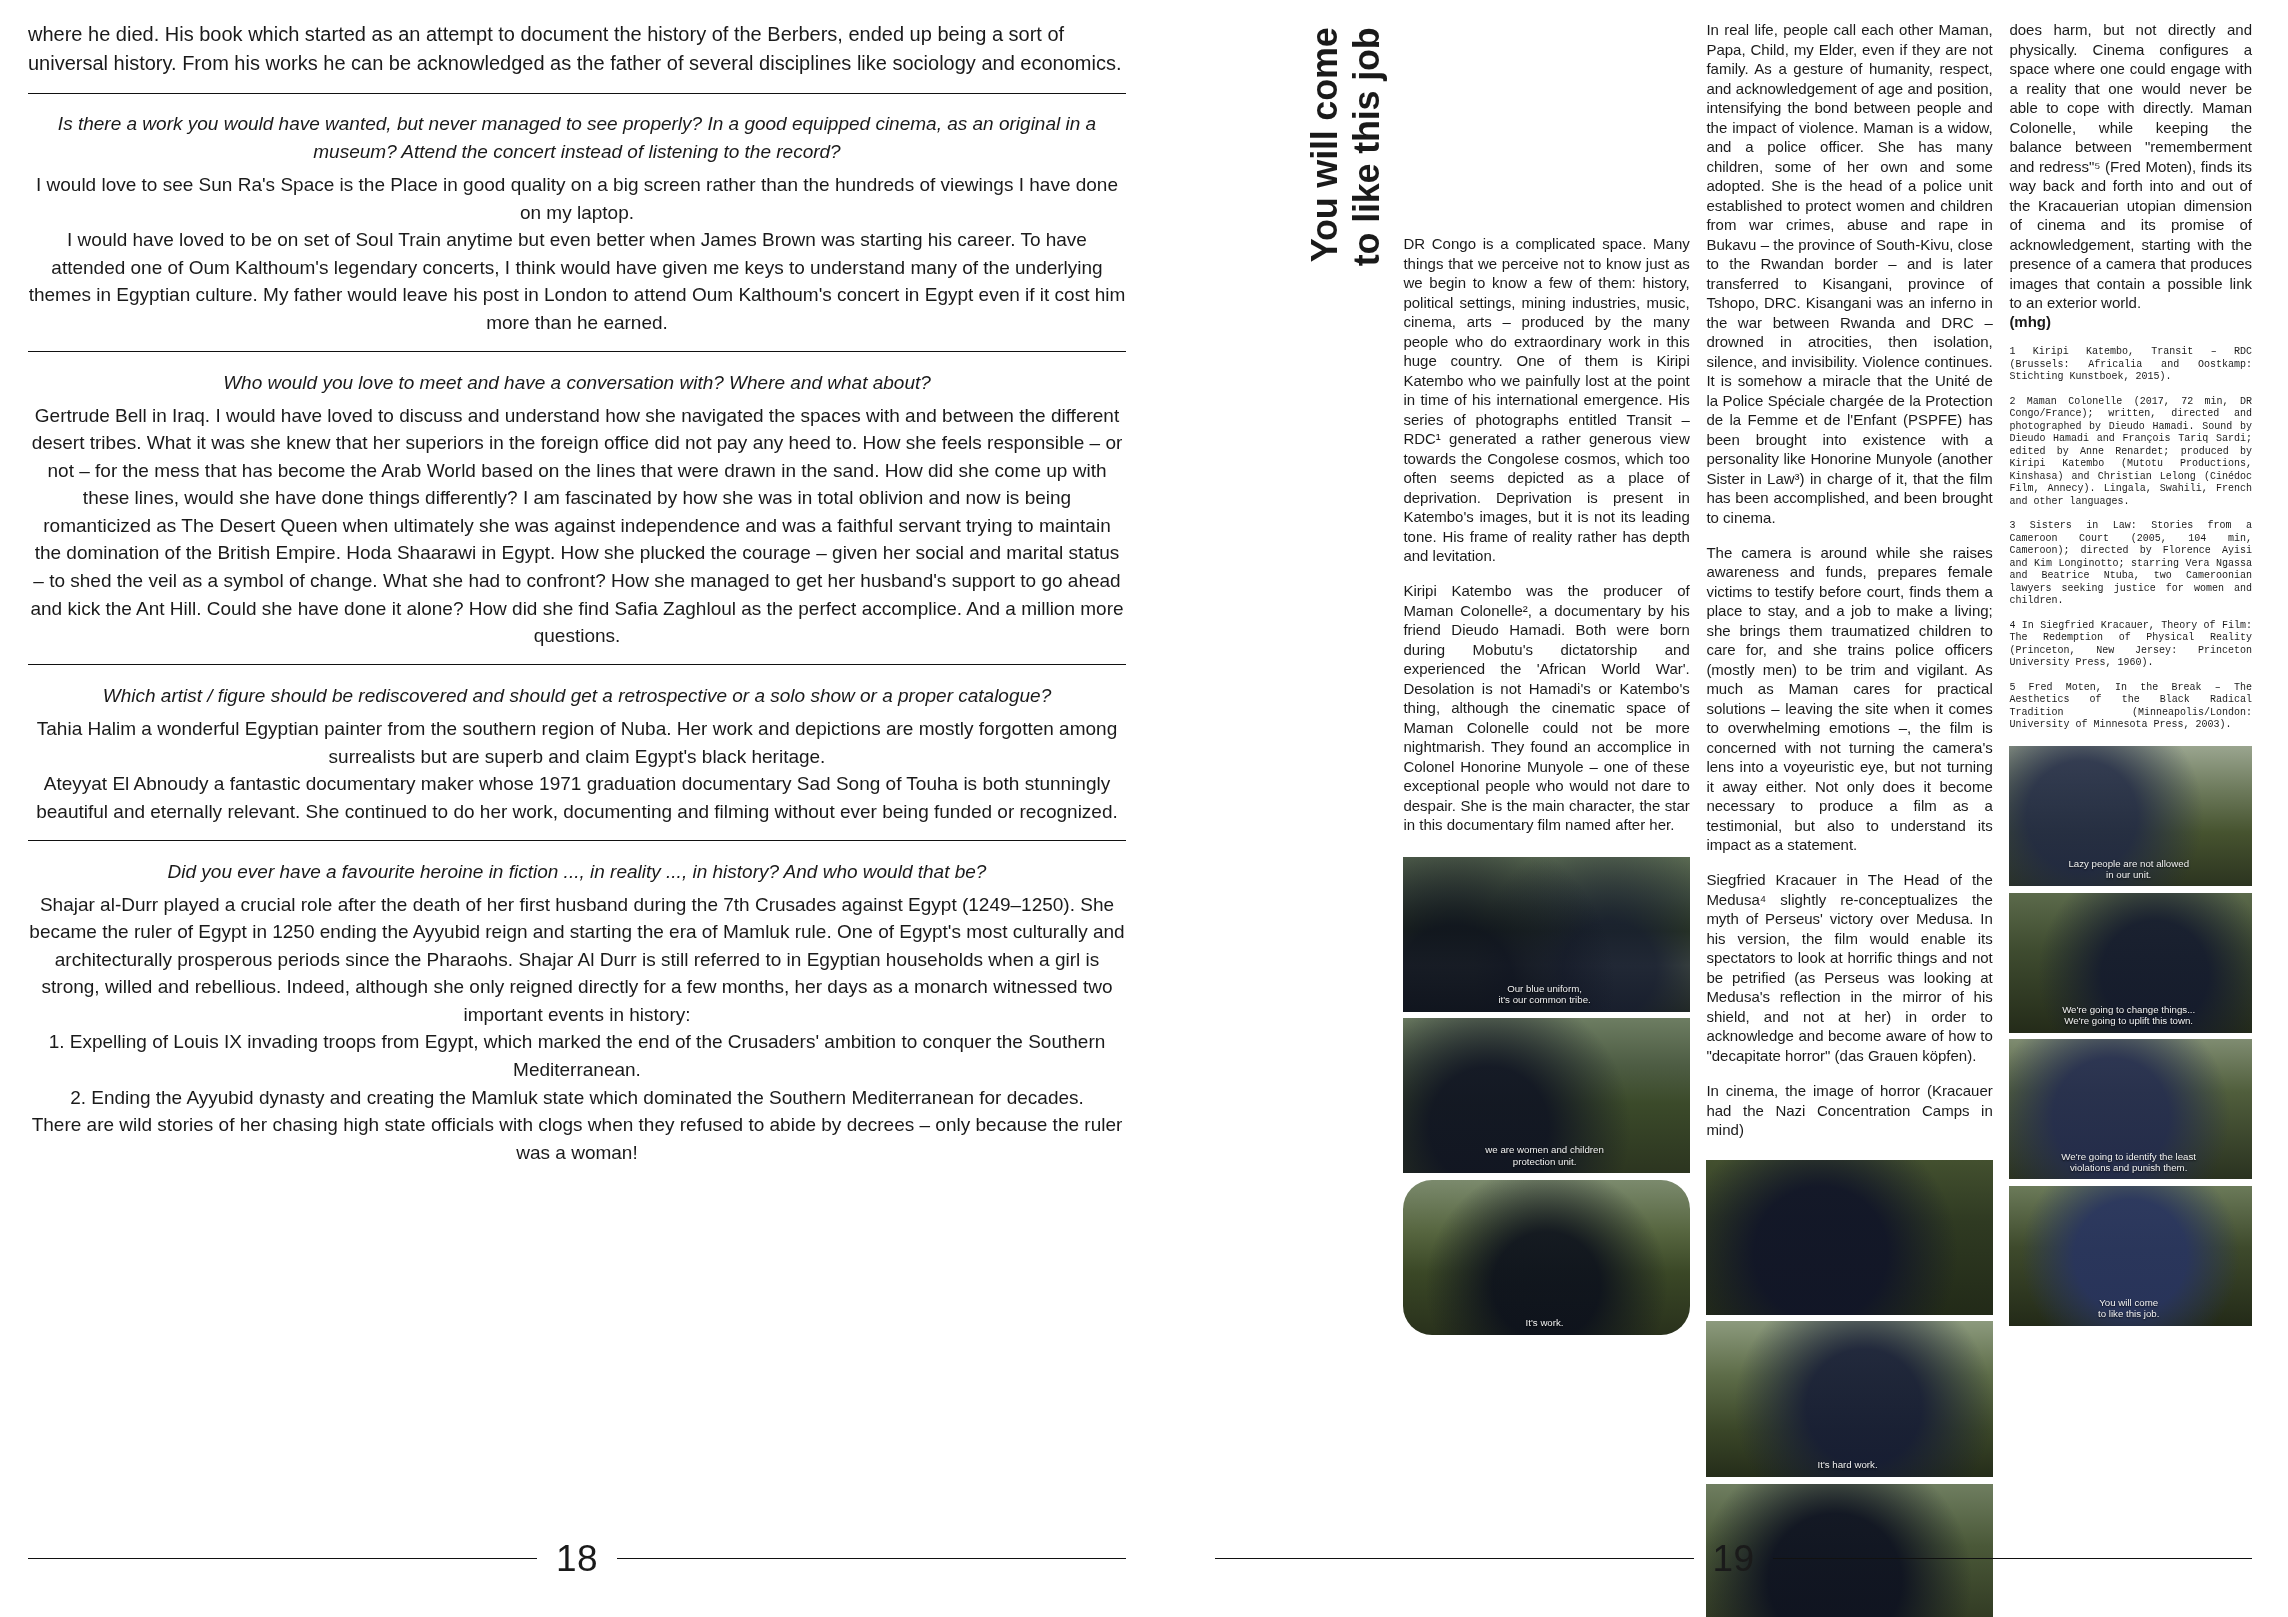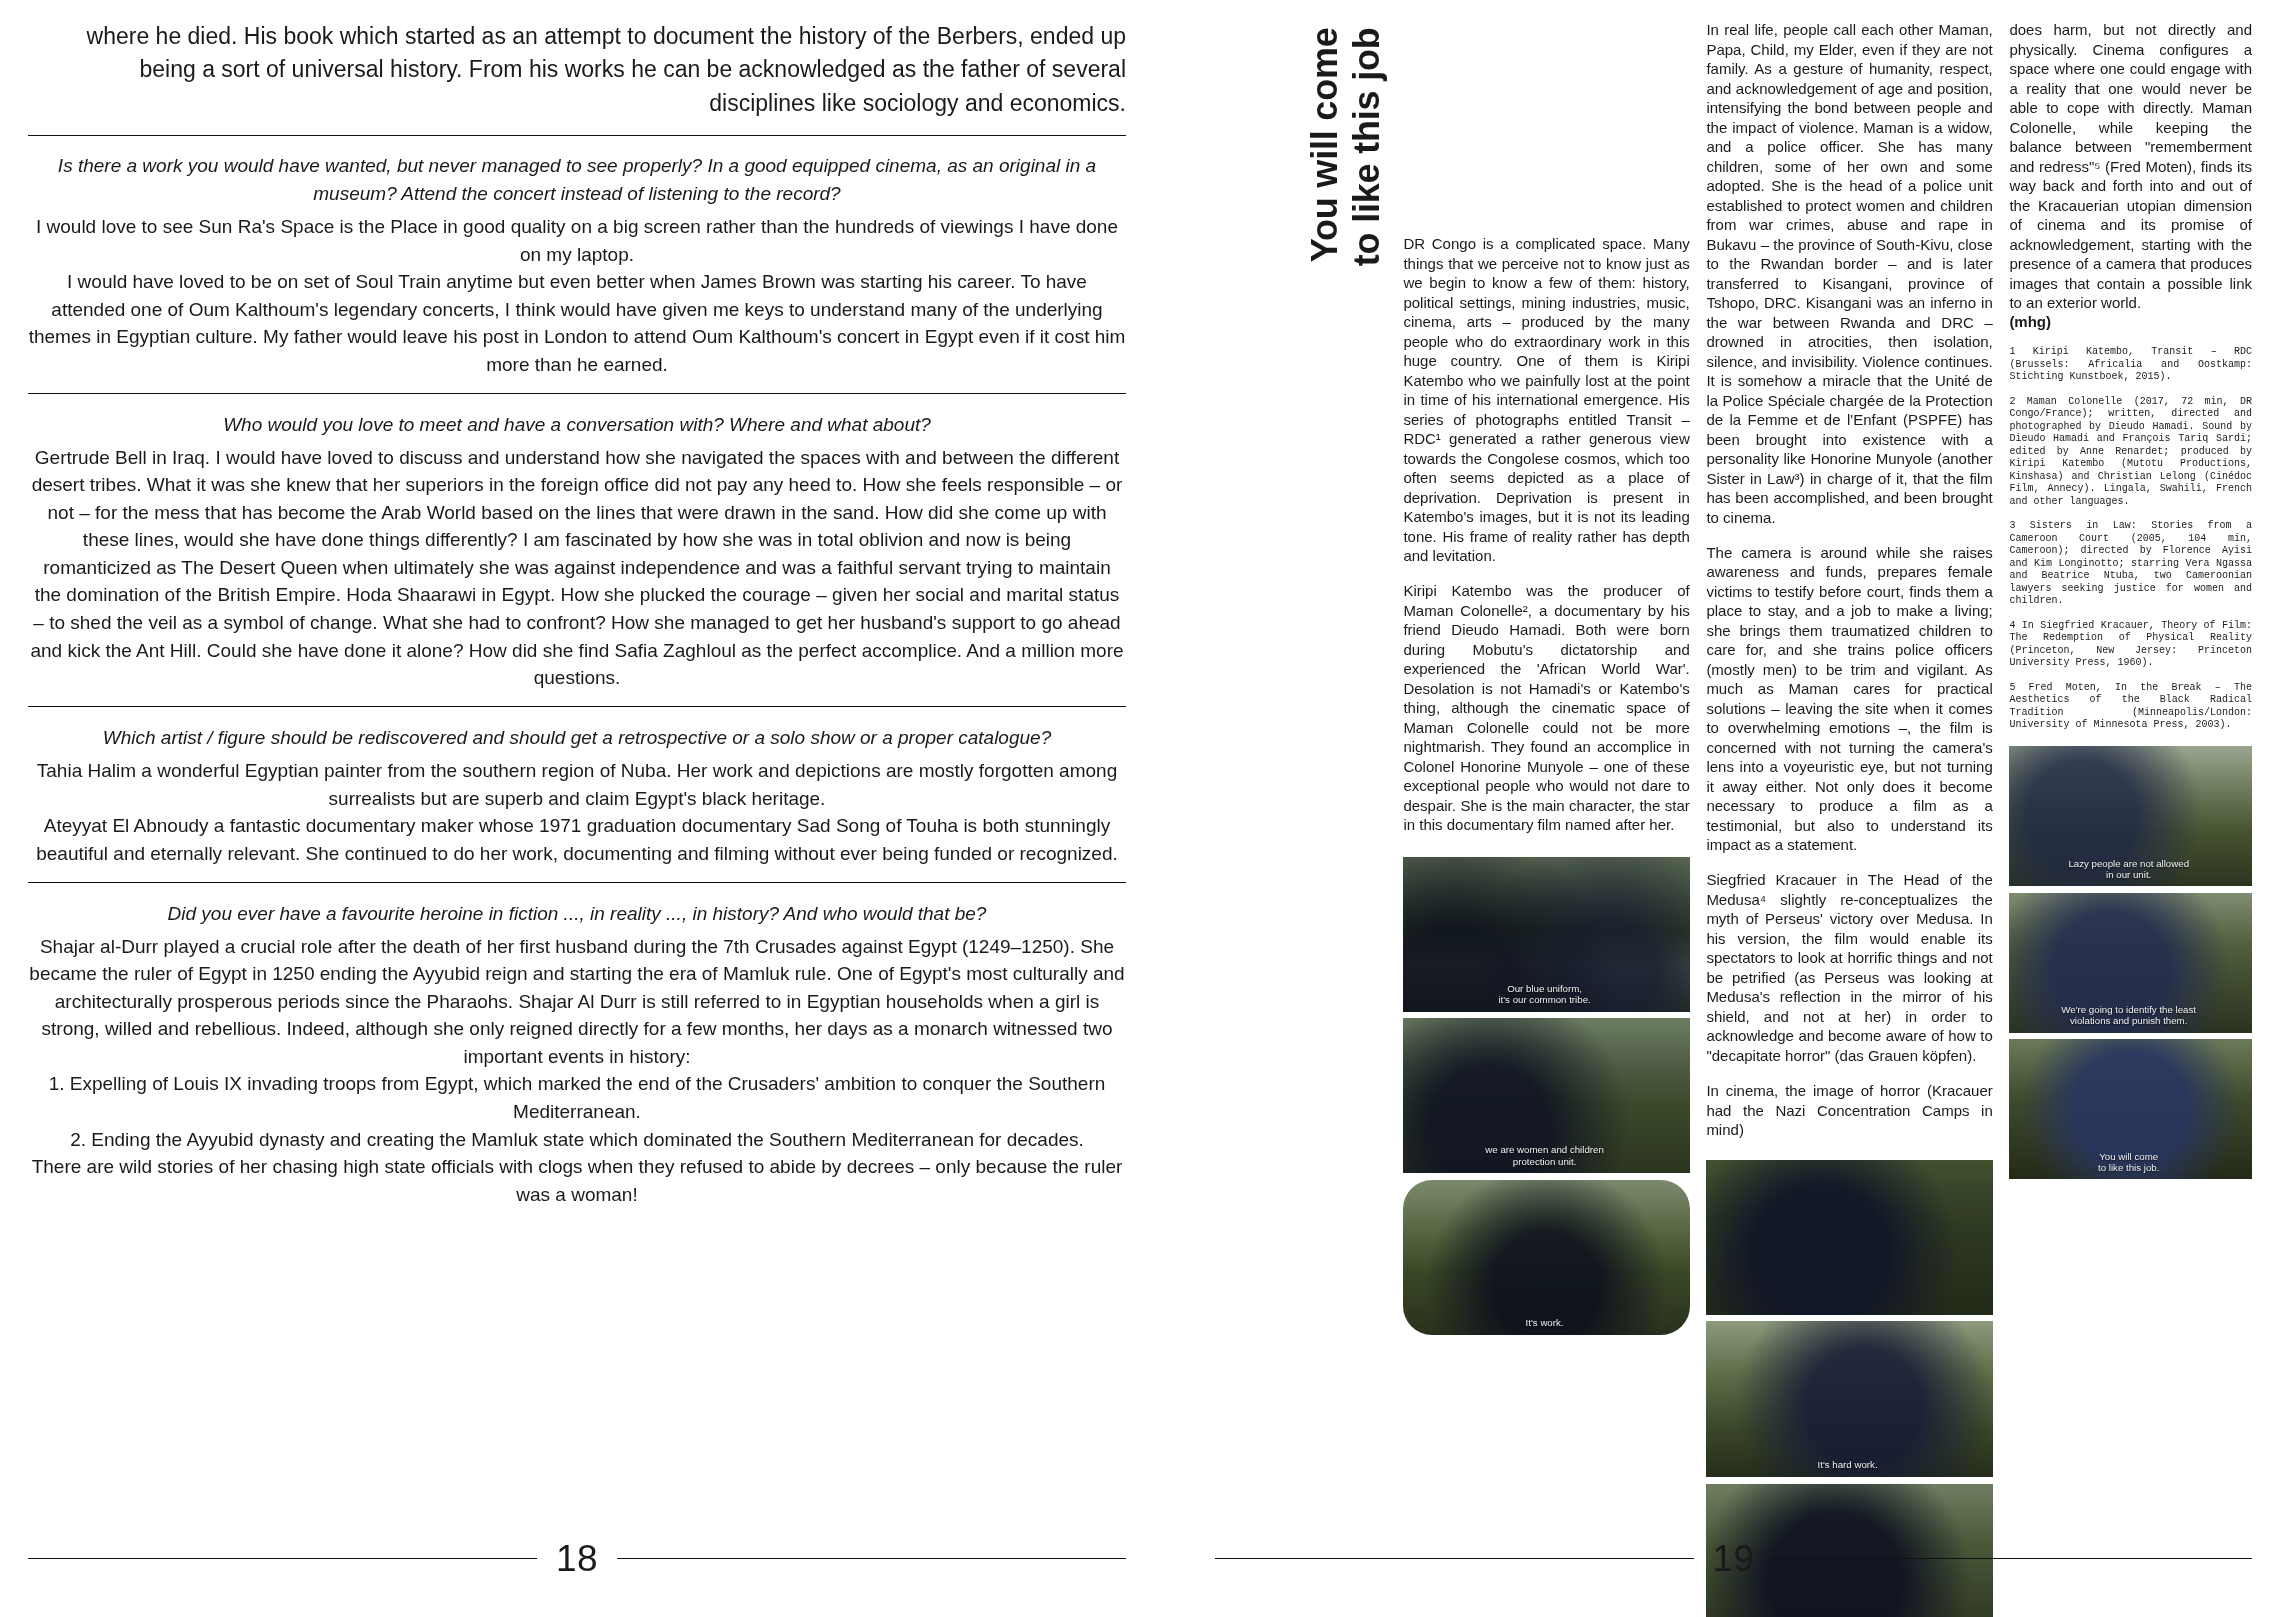--- a/index.html
+++ b/index.html
@@ -50,24 +50,23 @@
     margin: 0 0 0 0;
   }
   .answer p { margin: 0; text-align: center; }
   .rule {
     border: none;
     border-top: 1.5px solid #111;
     margin: 14.8px 0 16.6px 0;
     width: 100%;
   }
   .intro-text {
-    font-size: 23px;
+    font-size: 20px;
     line-height: 1.45;
     margin: 0;
-    text-align: right;
   }
 
   
   .folio-left {
     position: absolute;
     left: 28px;
     right: 55px;
     bottom: 41px;
     display: flex;
     align-items: center;
@@ -342,20 +341,23 @@
           <p>1 Kiripi Katembo, Transit – RDC (Brussels: Africalia and Oostkamp: Stichting Kunstboek, 2015).</p>
           <p>2 Maman Colonelle (2017, 72 min, DR Congo/France); written, directed and photographed by Dieudo Hamadi. Sound by Dieudo Hamadi and François Tariq Sardi; edited by Anne Renardet; produced by Kiripi Katembo (Mutotu Productions, Kinshasa) and Christian Lelong (Cinédoc Film, Annecy). Lingala, Swahili, French and other languages.</p>
           <p>3 Sisters in Law: Stories from a Cameroon Court (2005, 104 min, Cameroon); directed by Florence Ayisi and Kim Longinotto; starring Vera Ngassa and Beatrice Ntuba, two Cameroonian lawyers seeking justice for women and children.</p>
           <p>4 In Siegfried Kracauer, Theory of Film: The Redemption of Physical Reality (Princeton, New Jersey: Princeton University Press, 1960).</p>
           <p>5 Fred Moten, In the Break – The Aesthetics of the Black Radical Tradition (Minneapolis/London: University of Minnesota Press, 2003).</p>
         </div>
         <div class="stills col-d-stills">
           <div class="still sc-g" style="height:140px;">
             <div class="cap">Lazy people are not allowed<br>in our unit.</div>
           </div>
+          <div class="still sc-h" style="height:140px;">
+            <div class="cap">We're going to change things...<br>We're going to uplift this town.</div>
+          </div>
           <div class="still sc-i" style="height:140px;">
             <div class="cap">We're going to identify the least<br>violations and punish them.</div>
           </div>
           <div class="still sc-j" style="height:140px;">
             <div class="cap">You will come<br>to like this job.</div>
           </div>
         </div>
       </div>
 
     </div>

